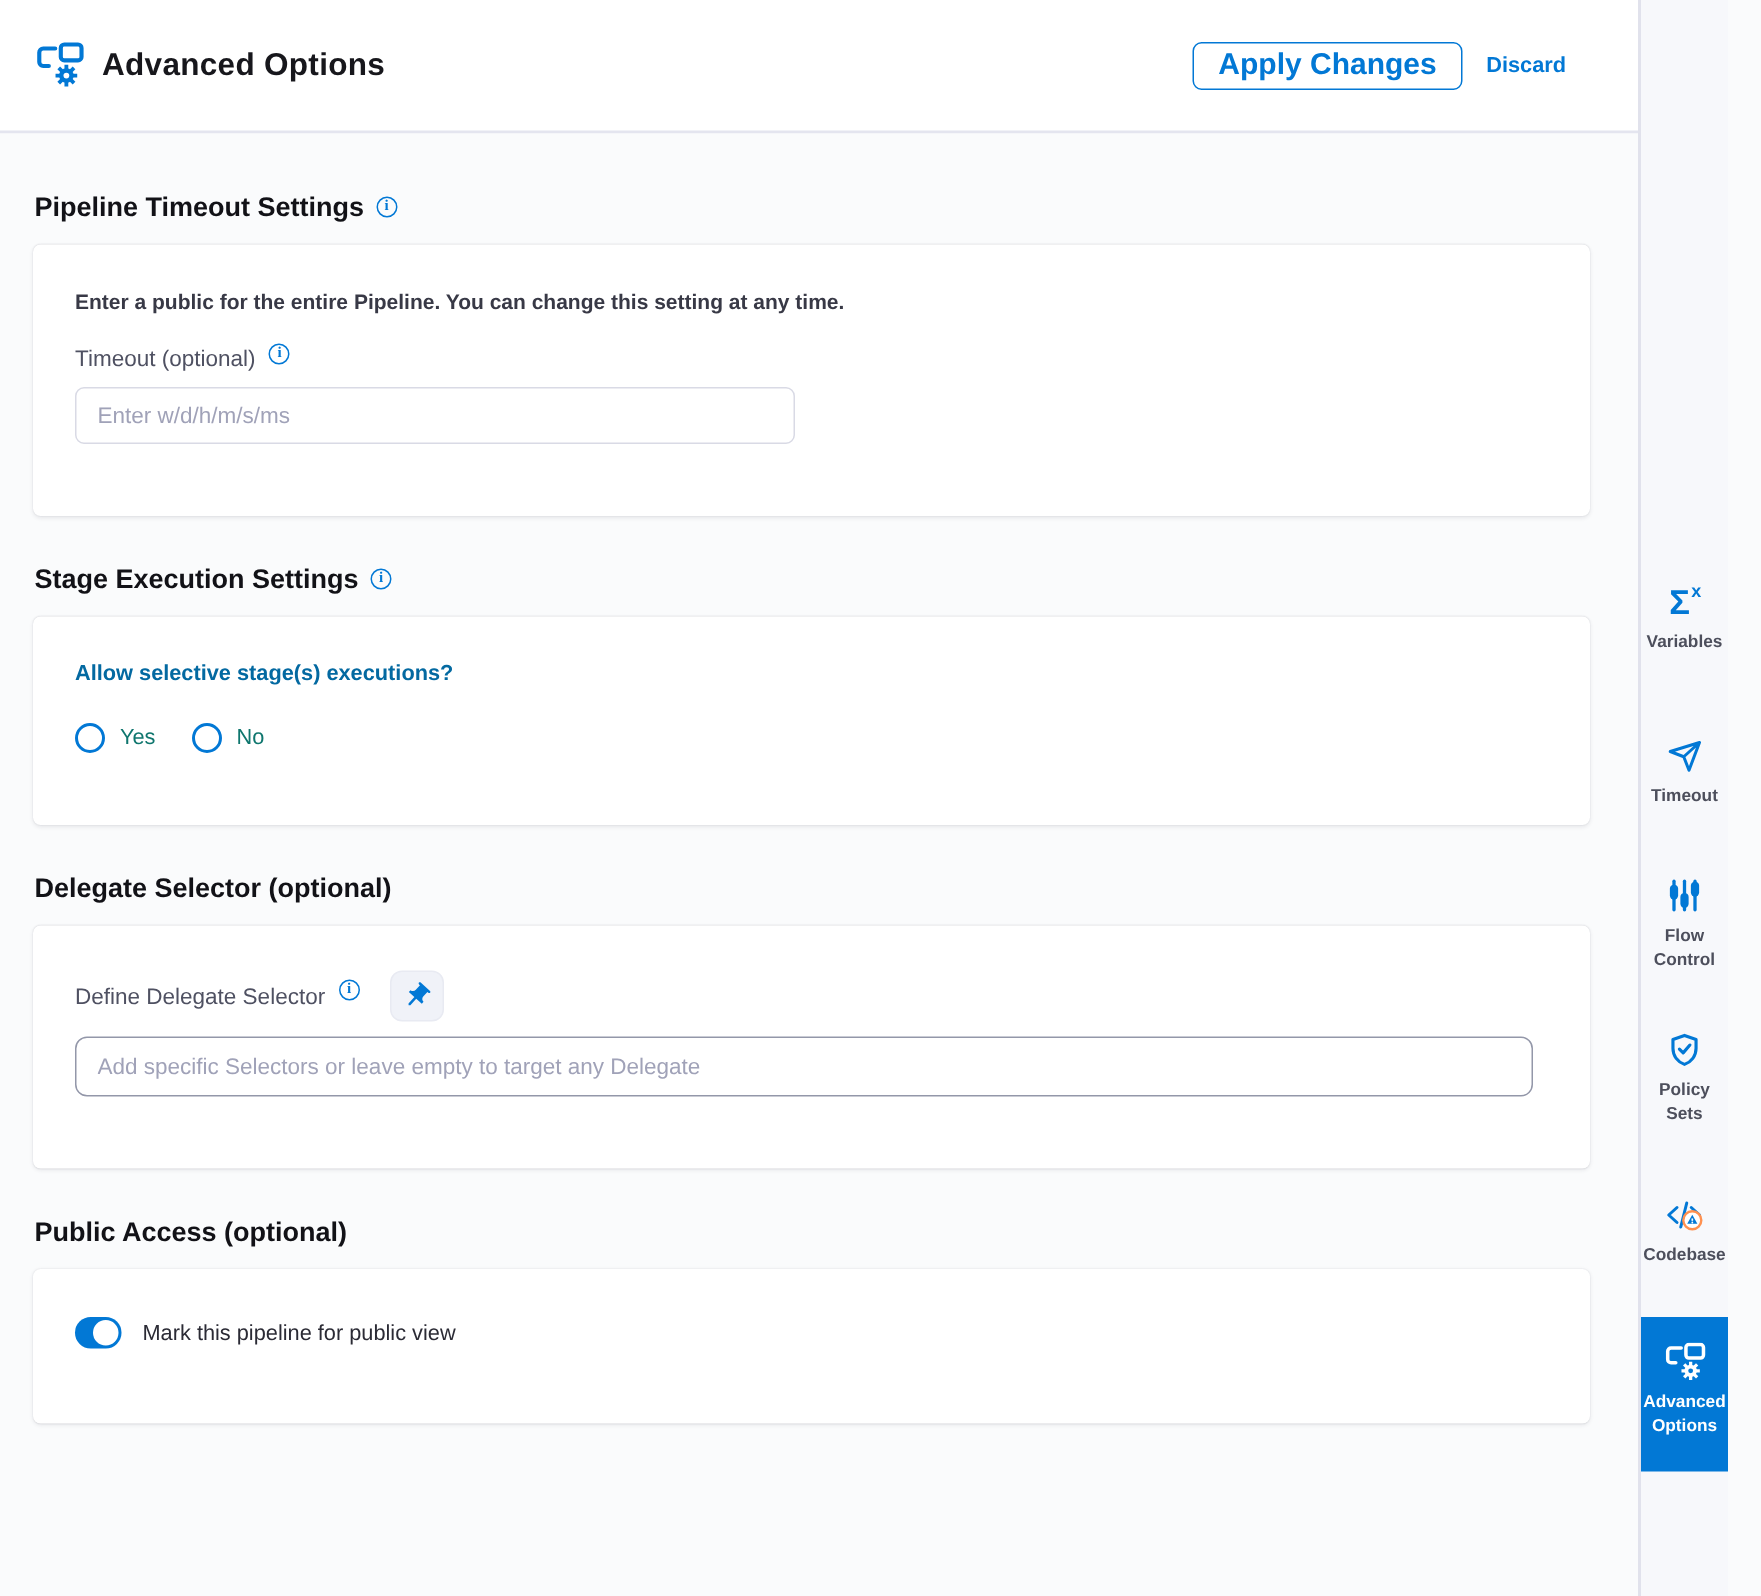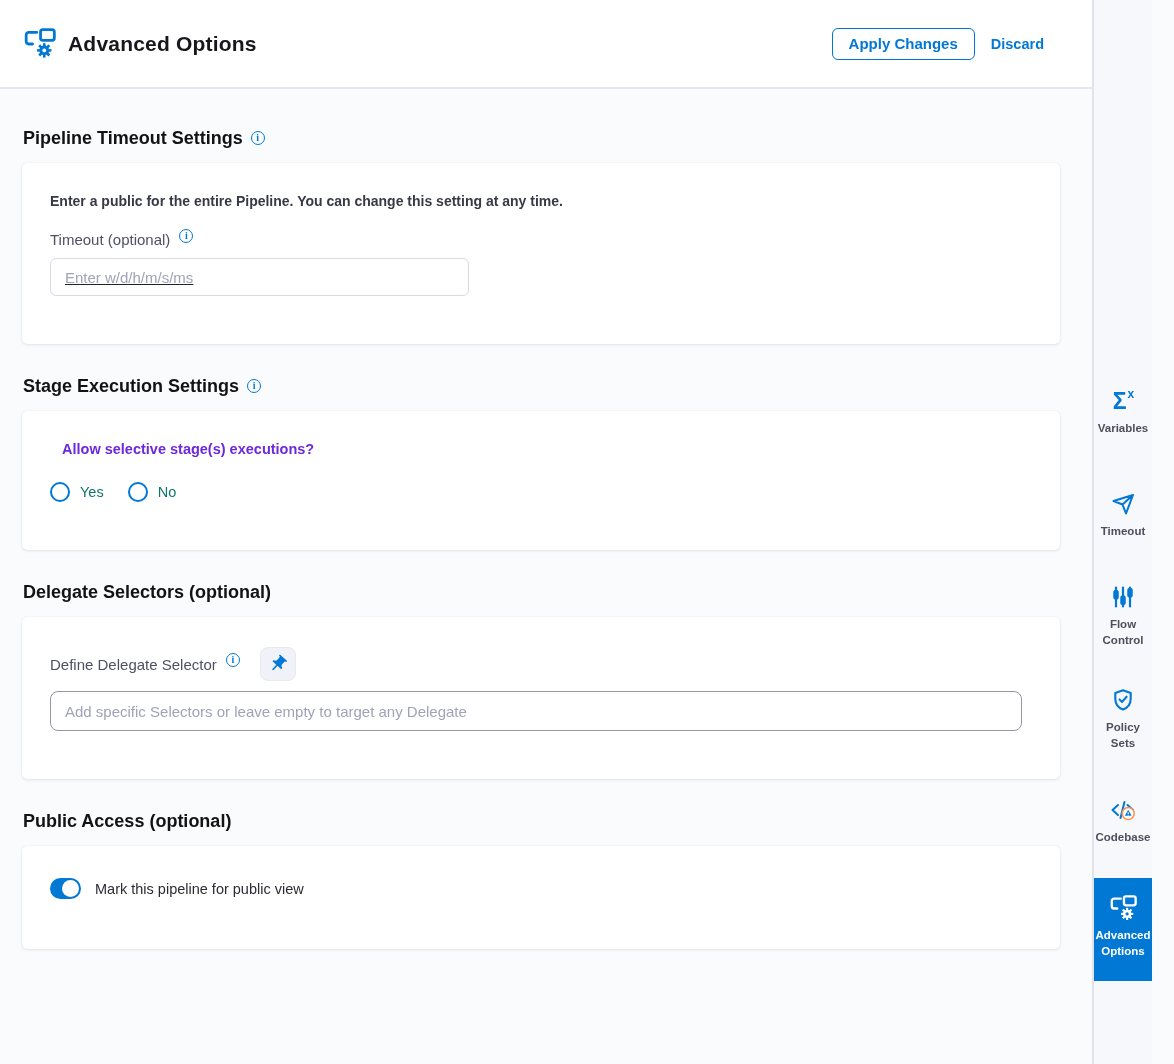--- a/index.html
+++ b/index.html
@@ -21,21 +21,21 @@
     display: flex; align-items: center;
     padding: 0 48px 0 23px; flex-shrink: 0;
   }
   .header-icon { width: 34px; height: 32px; color: #0278d5; margin-right: 11px; flex-shrink: 0; }
   .page-title { font-size: 21px; font-weight: 700; letter-spacing: .2px; color: #17171c; }
   .header-spacer { flex: 1; }
   .btn-apply {
     background: #ffffff; color: #0278d5;
     border: 1.5px solid #0278d5; border-radius: 6px;
     height: 32px; padding: 0 16px;
-    font-family: inherit; font-size: 15px; font-weight: 700;
+    font-family: inherit; font-size: 20px; font-weight: 700;
     cursor: pointer; display: inline-flex; align-items: center;
   }
   .link-discard {
     color: #0278d5; font-size: 14.5px; font-weight: 700;
     margin-left: 16px; cursor: pointer; text-decoration: none;
   }
 
   .content { flex: 1; background: #fafbfc; padding: 0 32px 0 22px; overflow: hidden; }
 
   .section-heading {
@@ -70,23 +70,23 @@
   }
   .field-label .info-icon { top: -4px; }
 
   .text-input {
     height: 38px; border: 1px solid #d9dae5; border-radius: 6px;
     background: #fff; padding: 0 14px;
     font-family: inherit; font-size: 15px; color: #22222a;
     outline: none; display: block;
   }
   .text-input::placeholder { color: #a0a2b8; }
-  .timeout-input { width: 419px; text-decoration: underline; }
-
-  .question { font-size: 14.5px; font-weight: 700; color: #6d28d9; margin-left: 12px; }
+  .timeout-input { width: 480px; }
+
+  .question { font-size: 14.5px; font-weight: 700; color: #0369a1; }
   .radio-row { display: flex; align-items: center; gap: 24px; margin-top: 25px; }
   .radio-opt { display: flex; align-items: center; gap: 10px; cursor: pointer; }
   .radio-circle {
     width: 20px; height: 20px; border: 2px solid #0278d5; border-radius: 50%;
     background: #fff; flex-shrink: 0;
   }
   .radio-text { font-size: 14.5px; color: #0f766e; }
 
   .delegate-label-row { display: flex; align-items: center; margin-bottom: 10px; }
   .pin-btn {
@@ -193,21 +193,21 @@
           <span class="radio-text">Yes</span>
         </label>
         <label class="radio-opt">
           <span class="radio-circle"></span>
           <span class="radio-text">No</span>
         </label>
       </div>
     </div>
 
     <div class="section-heading">
-      <span>Delegate Selectors (optional)</span>
+      <span>Delegate Selector (optional)</span>
     </div>
     <div class="card">
       <div class="delegate-label-row">
         <div class="field-label" style="margin:0">
           <span>Define Delegate Selector</span>
           <span class="info-icon"></span>
         </div>
         <button class="pin-btn">
           <svg width="20" height="20" viewBox="0 0 24 24">
             <path fill="#0278d5" transform="rotate(42 12 12)" d="M16 9 V4 h1 c.55 0 1-.45 1-1 s-.45-1-1-1 H7 c-.55 0-1 .45-1 1 s.45 1 1 1 h1 v5 c0 1.66-1.34 3-3 3 v2 h5.97 v7 l1 1 1-1 v-7 H19 v-2 c-1.66 0-3-1.34-3-3 z"></path>

